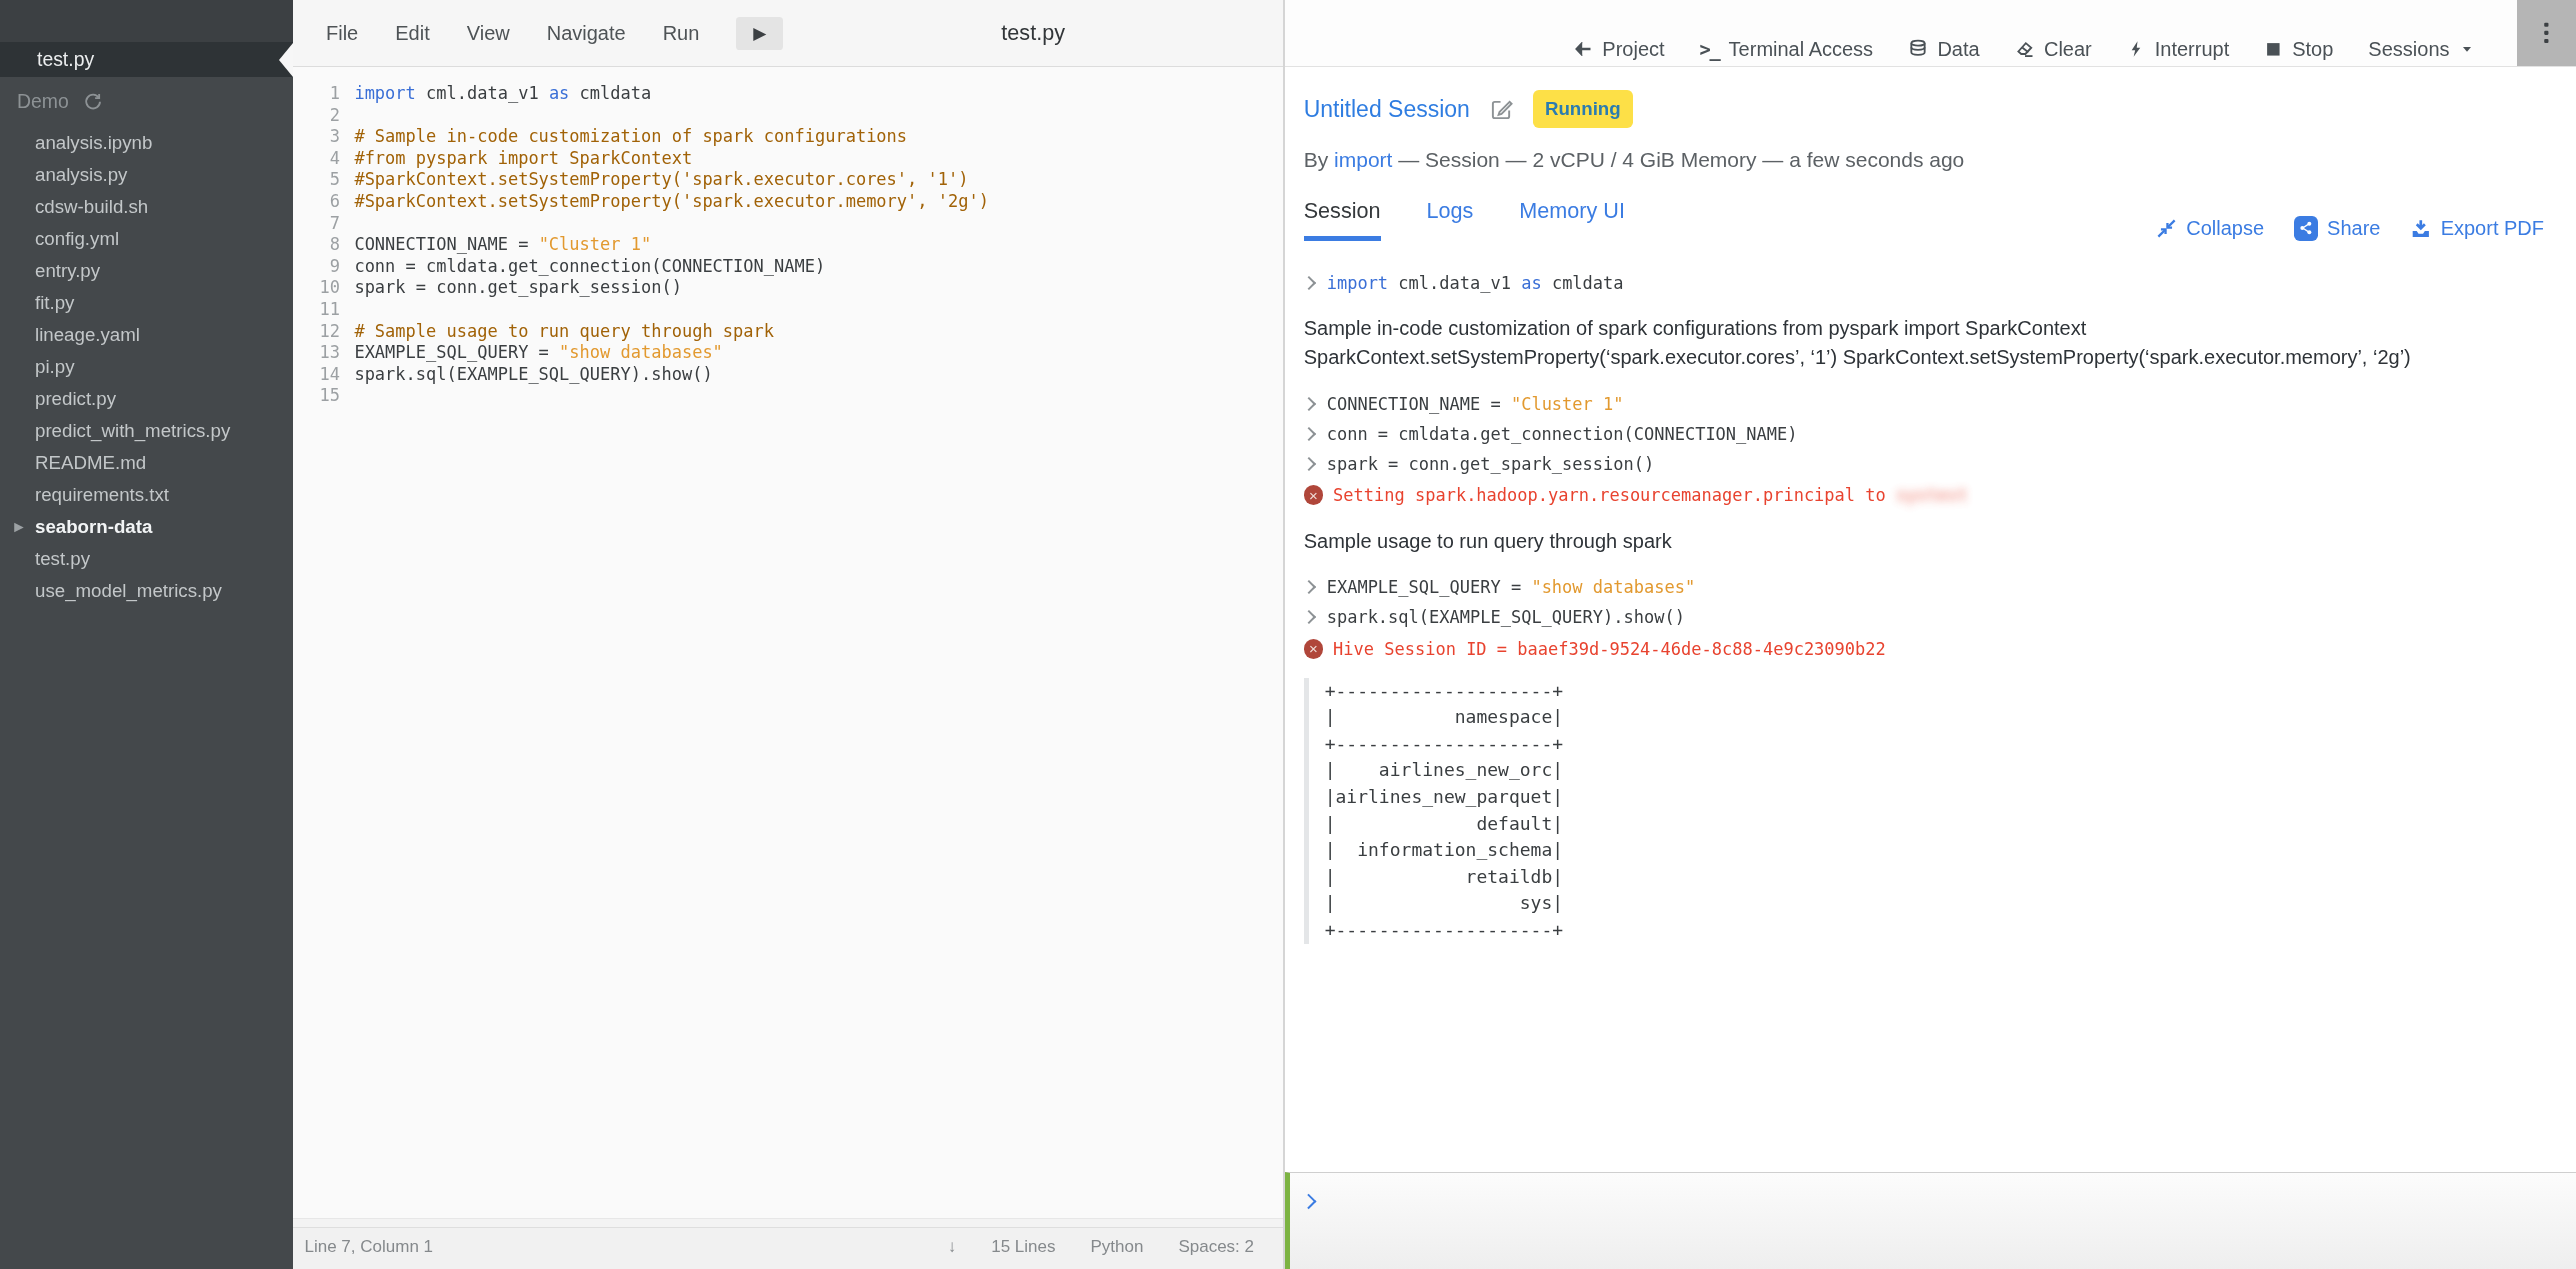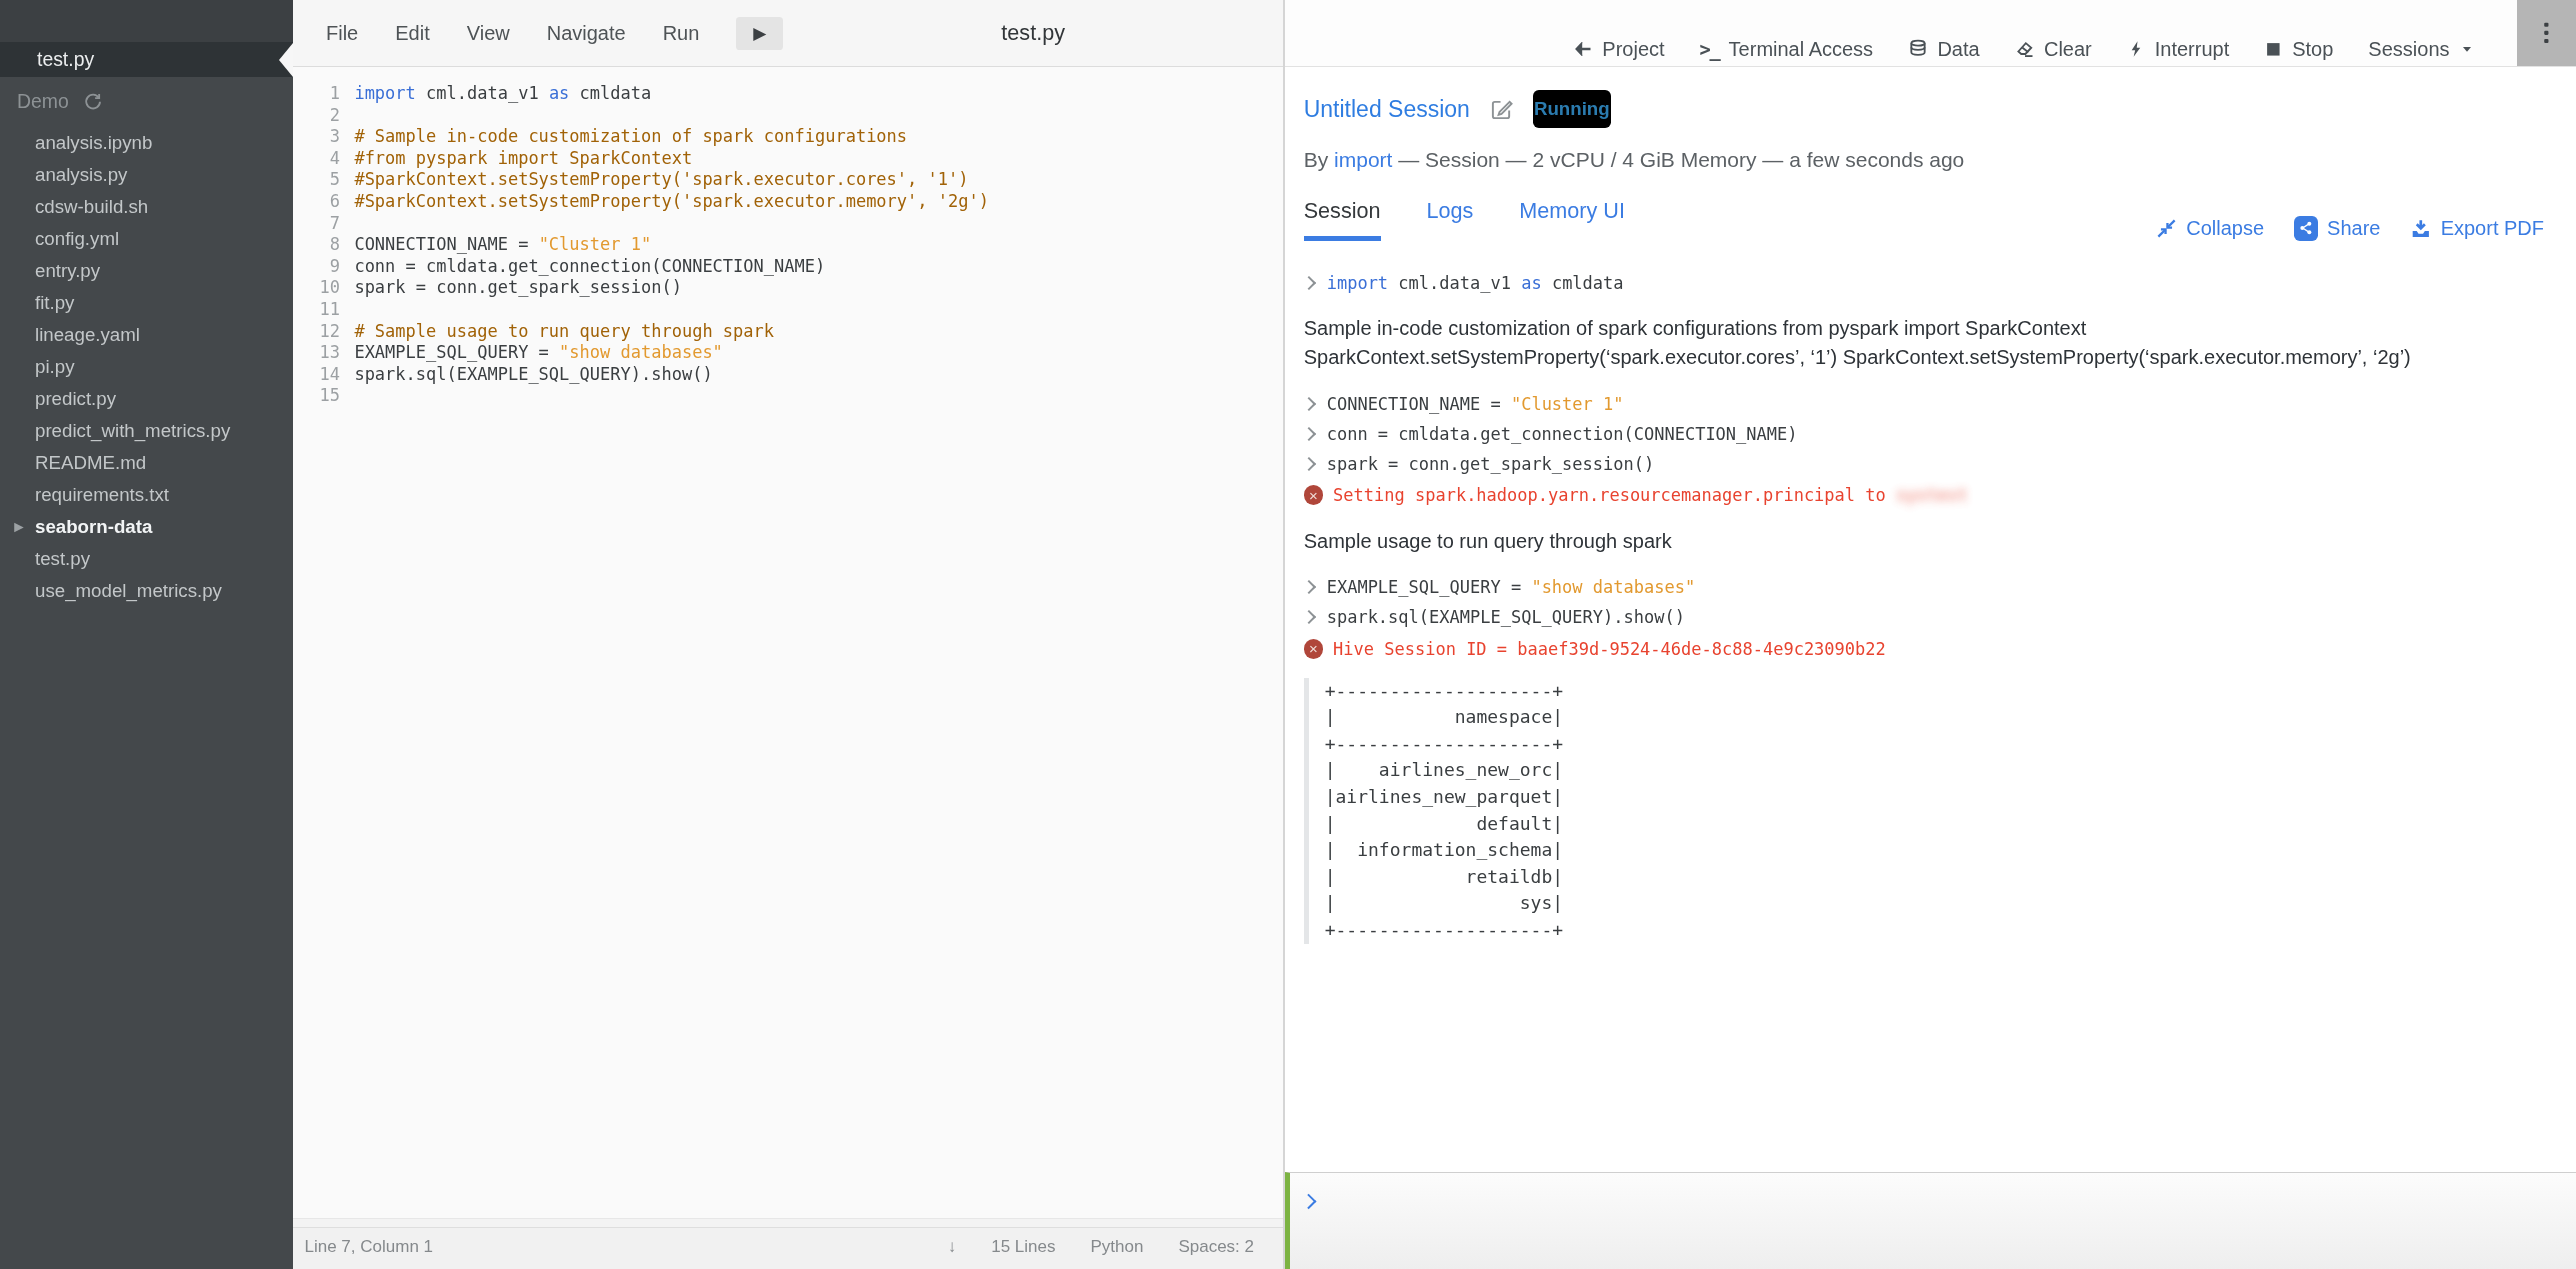--- a/index.html
+++ b/index.html
@@ -44,21 +44,21 @@
             align-items:center;justify-content:flex-end;font-size:20px;color:#4a5156;}
   .titem{display:flex;align-items:center;gap:9.3px;margin-right:35px;cursor:pointer;white-space:nowrap;margin-top:32px;}
   .titem .icon{display:flex;align-items:center;}
   .term-glyph{font-family:"DejaVu Sans Mono",monospace;font-weight:bold;font-size:18.7px;letter-spacing:-1.4px;}
   .kebab{width:59px;height:66px;background:#b5b5b5;display:flex;align-items:center;justify-content:center;
          margin-left:7.2px;cursor:pointer;color:#3c4043;}
   .rmain{flex:1;overflow:hidden;padding:23px 32px 0 18.7px;}
   .title-row{display:flex;align-items:center;gap:20px;}
   .stitle{font-size:23px;color:#2f7de1;font-weight:500;}
   .edit-ic{color:#8d9295;display:flex;cursor:pointer;}
-  .badge{background:#000000;color:#2b7cb0;font-size:18.7px;font-weight:bold;padding:8px 1px;border-radius:5.8px;}
+  .badge{background:#fde047;color:#2b7cb0;font-size:18.7px;font-weight:bold;padding:8px 12px;border-radius:5.8px;}
   .meta{margin-top:20px;font-size:21px;color:#5c6165;}
   .meta .lnk{color:#3b7ce2;cursor:pointer;}
   .tabrow{display:flex;align-items:flex-end;margin-top:26px;}
   .tab{font-size:21.6px;margin-right:46px;color:#3b7ce2;padding-bottom:11.5px;border-bottom:5px solid transparent;cursor:pointer;}
   .tab.active{color:#35393c;border-bottom-color:#3b7ce2;}
   .actions{margin-left:auto;display:flex;gap:30px;align-items:center;color:#3b7ce2;font-size:20px;}
   .action{display:flex;align-items:center;gap:8.6px;cursor:pointer;white-space:nowrap;}
   .share-chip{width:24.4px;height:24.4px;background:#3b7ce2;border-radius:5.8px;display:flex;align-items:center;justify-content:center;}
 
   .console{margin-top:32px;}

